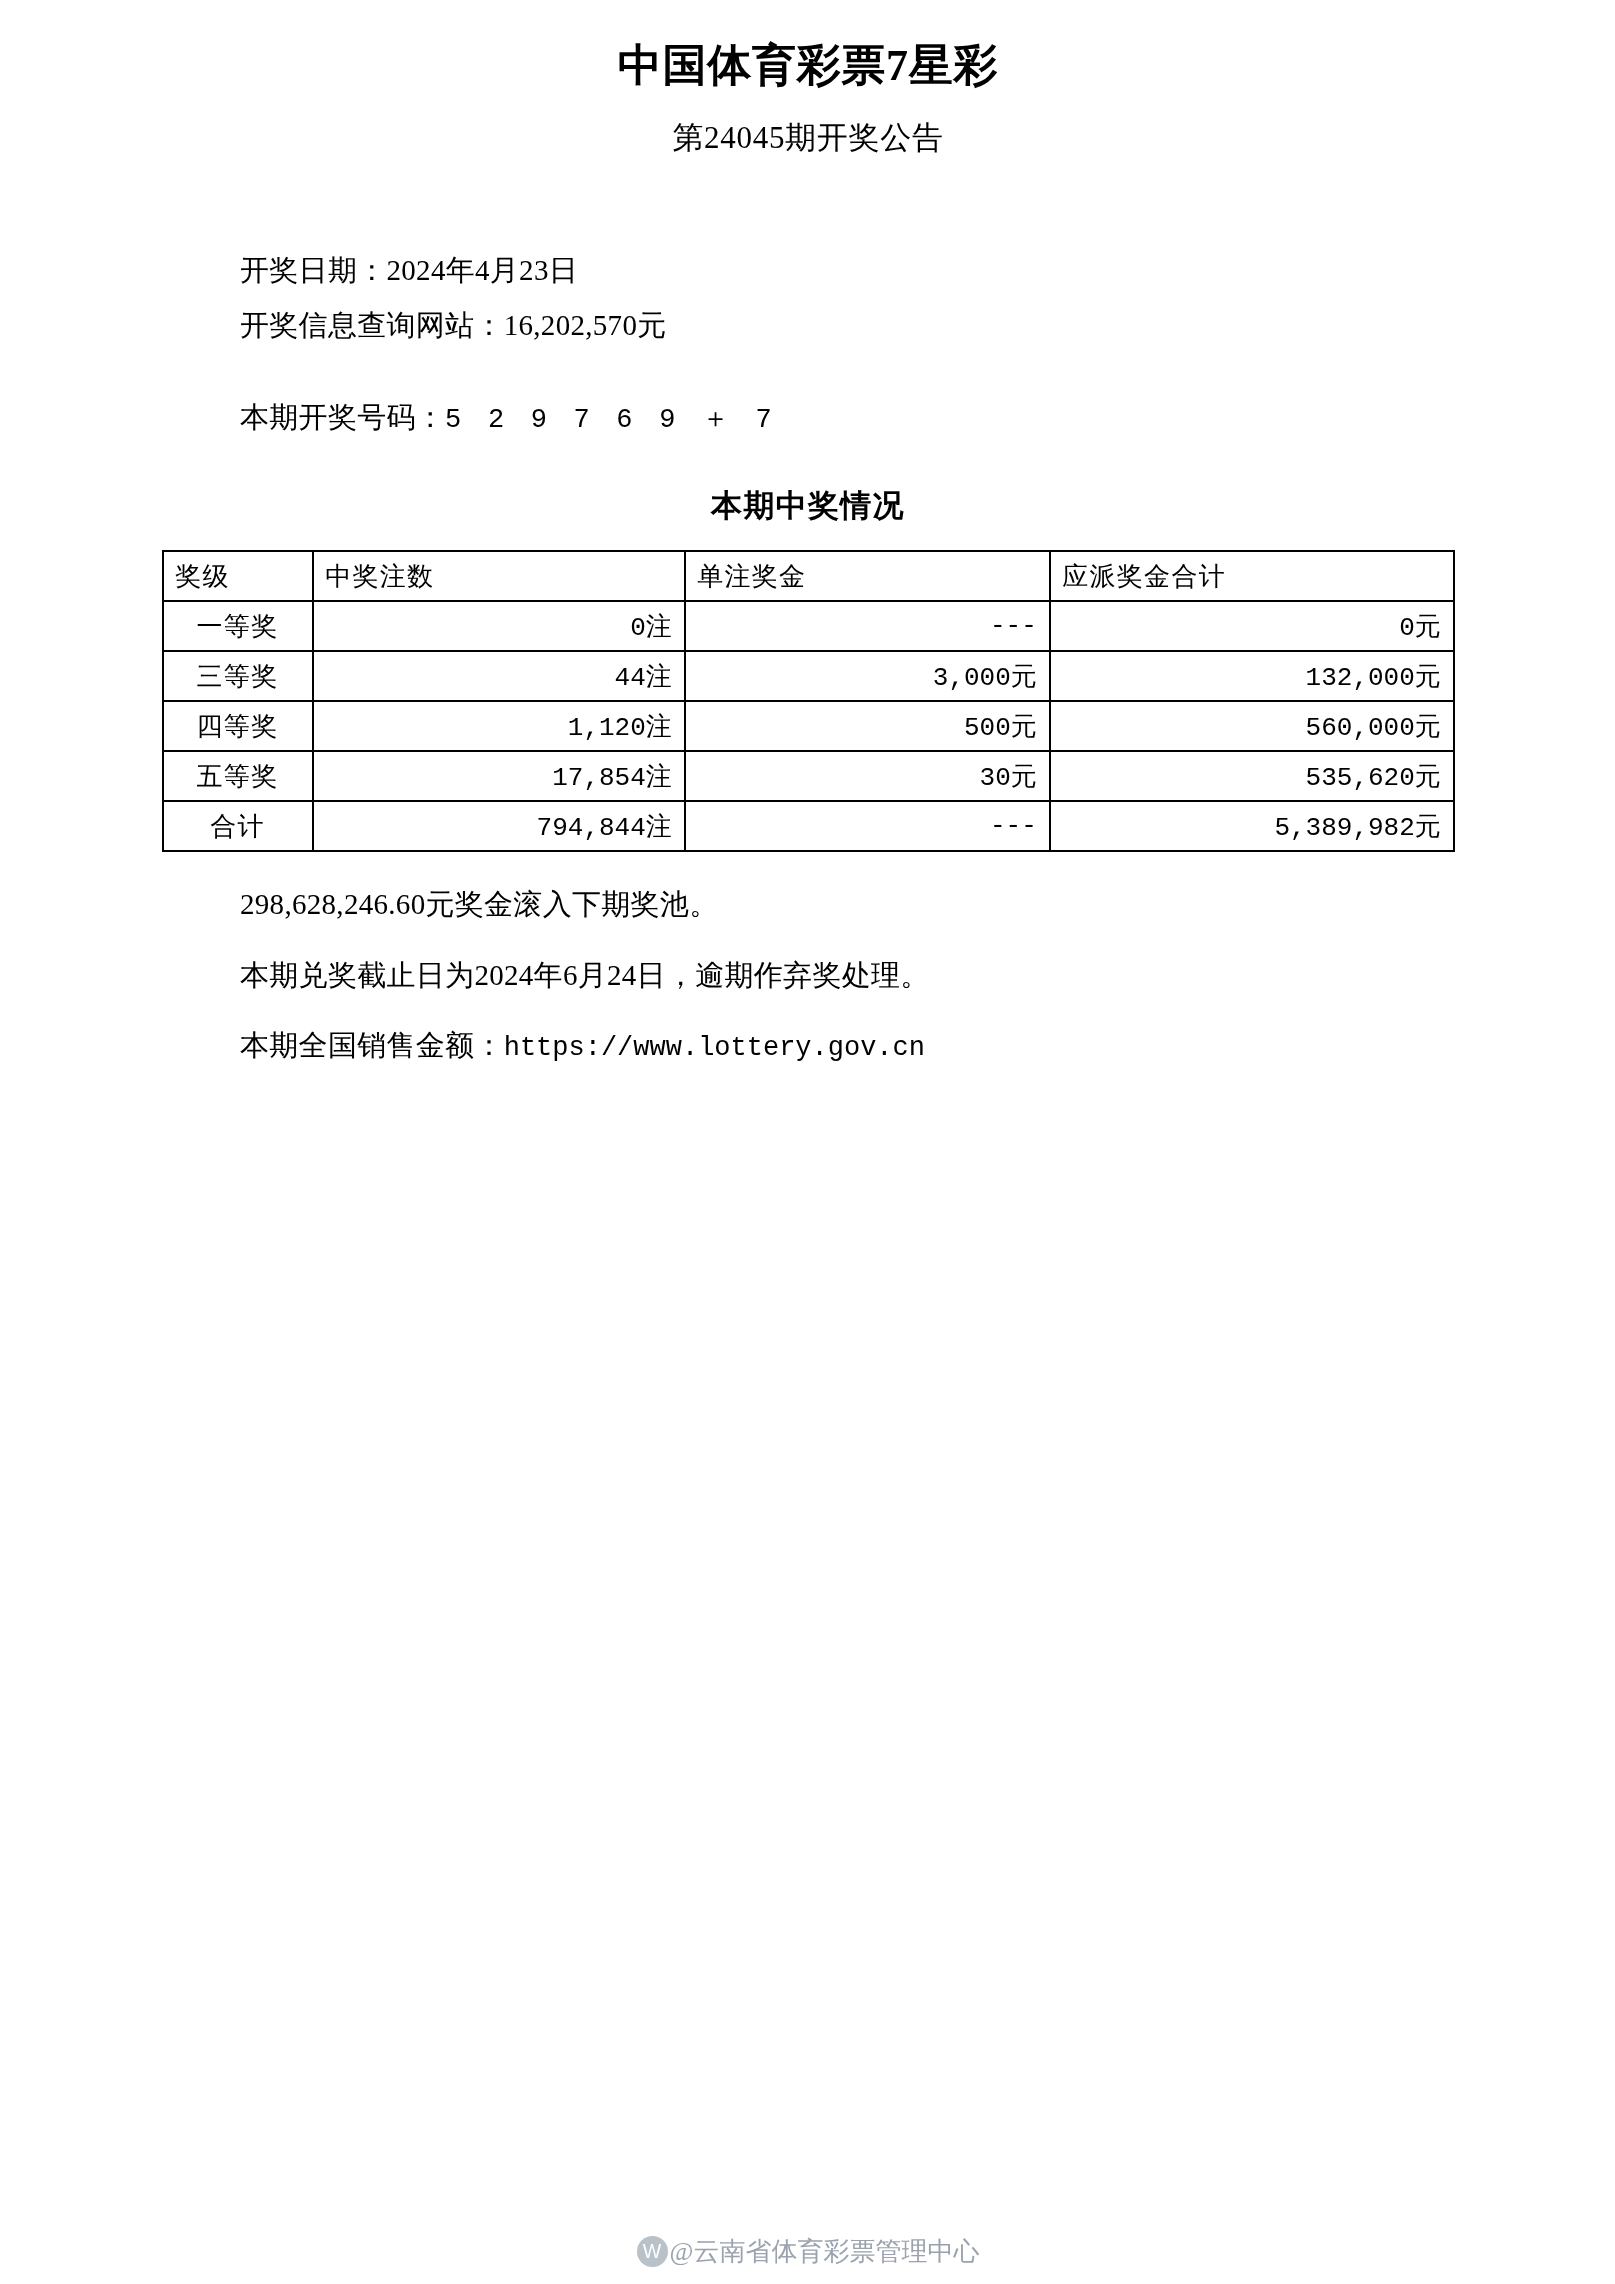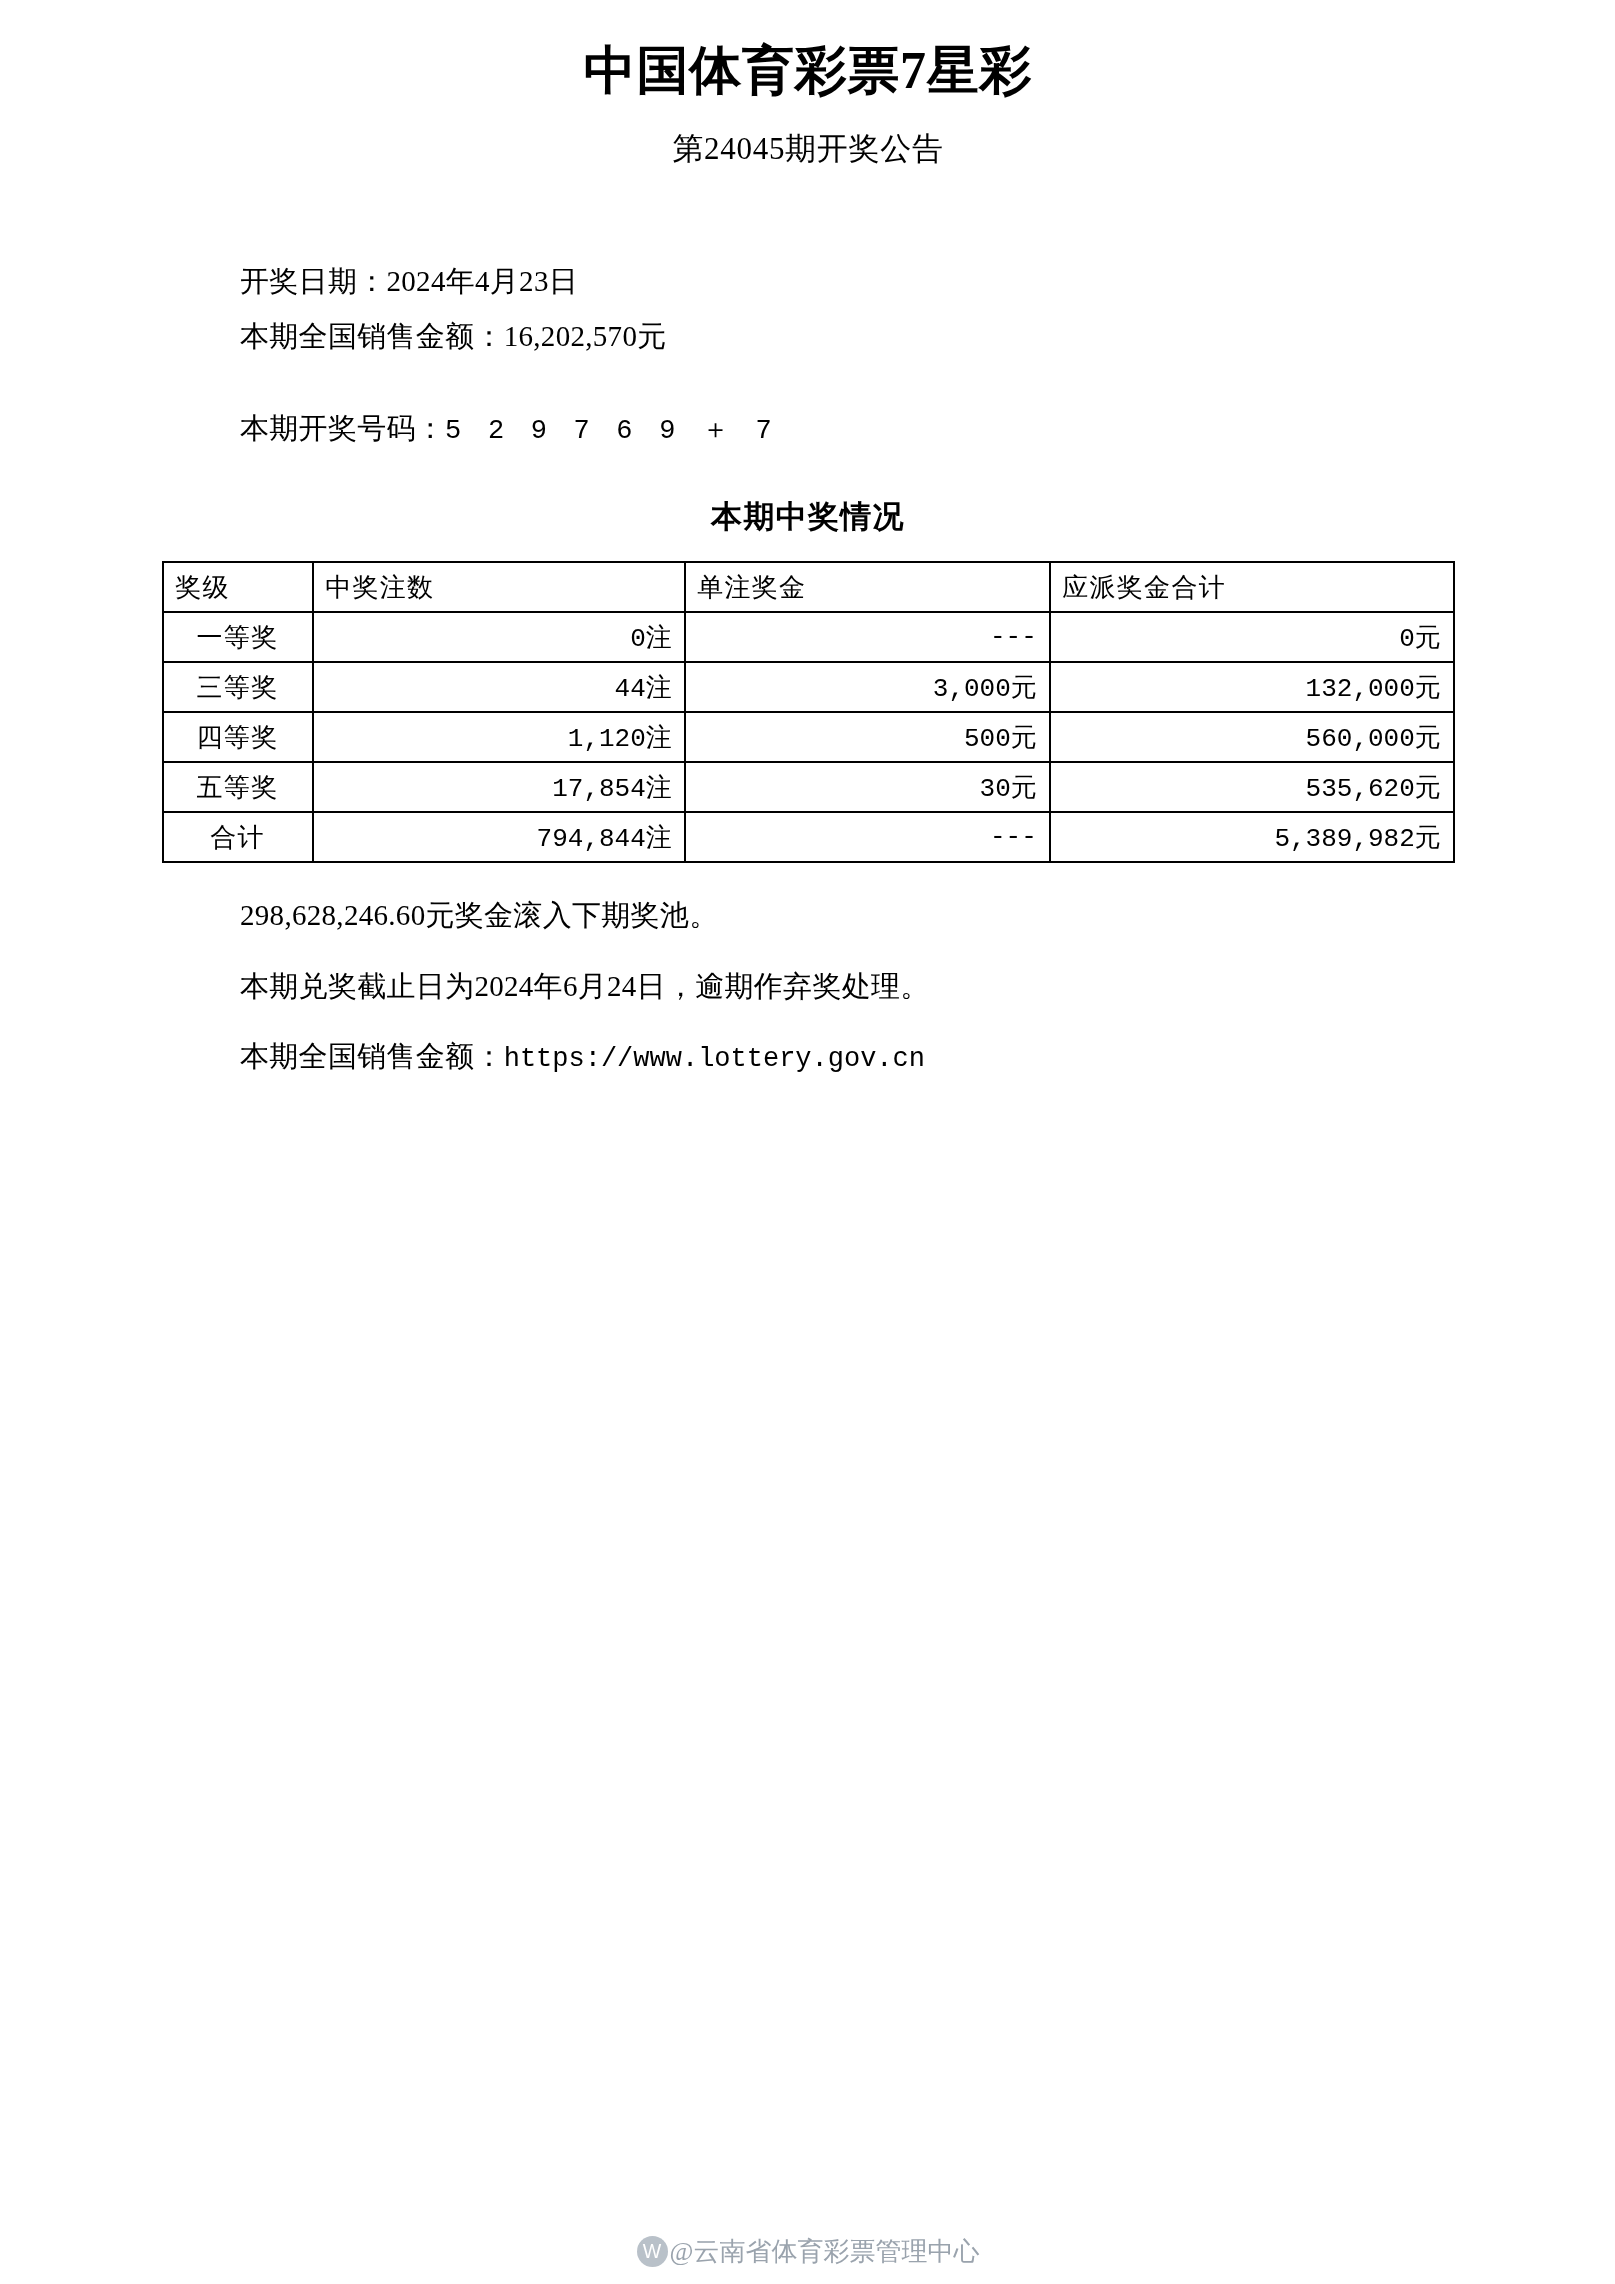--- a/index.html
+++ b/index.html
@@ -16,21 +16,21 @@
     overflow: hidden;
   }
   .page {
     position: relative;
     width: 1616px;
     height: 2284px;
     box-sizing: border-box;
   }
   .title {
     text-align: center;
-    font-size: 52px;
+    font-size: 44px;
     font-weight: bold;
     margin-top: 36px;
     letter-spacing: 0.7px;
   }
   .subtitle {
     text-align: center;
     font-size: 31px;
     margin-top: 22px;
     letter-spacing: 0.7px;
   }
@@ -141,21 +141,21 @@
 </head>
 <body>
 
 <div class="page">
 
   <div class="title">中国体育彩票7星彩</div>
   <div class="subtitle">第24045期开奖公告</div>
 
   <div class="meta-block">
     <div class="meta-line">开奖日期：2024年4月23日</div>
-    <div class="meta-line">本期全国销售金额：16,202,570元</div>
+    <div class="meta-line">开奖信息查询网站：16,202,570元</div>
     <div class="meta-line spaced">
       <span>本期开奖号码：</span><span class="numwide">5 2 9 7 6 9 ＋ 7</span>
     </div>
   </div>
 
   <div class="section-title">本期中奖情况</div>
 
   <table class="prize">
     <colgroup>
       <col class="col-level">

